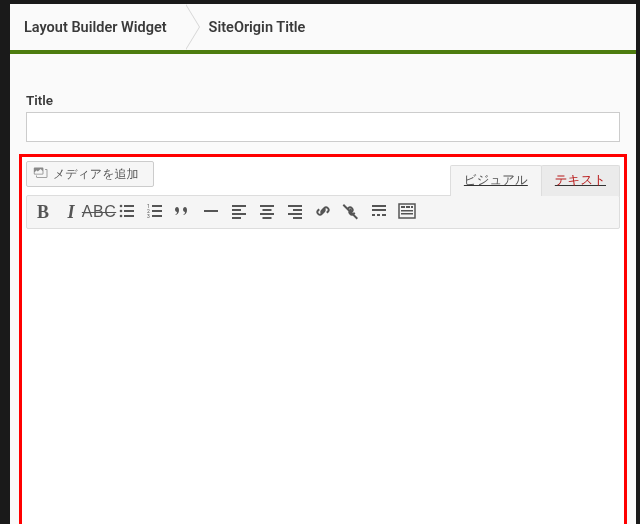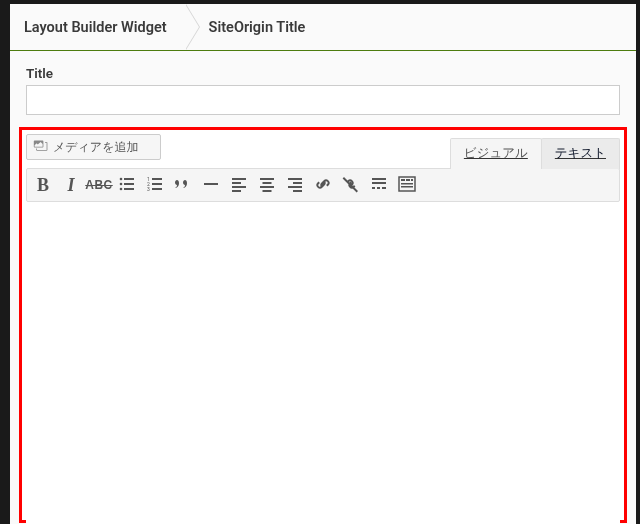--- a/index.html
+++ b/index.html
@@ -19,21 +19,21 @@
     left: 10px;
     right: 4px;
     bottom: 0;
     background: #fafafa;
   }
   .breadcrumb-bar {
     display: flex;
     align-items: stretch;
     height: 46px;
     background: #fafafa;
-    border-bottom: 1px solid #4d7c0f;
+    border-bottom: 4px solid #4d7c0f;
   }
   .crumb {
     position: relative;
     display: flex;
     align-items: center;
     padding: 0 18px 0 24px;
     font-size: 14.5px;
     font-weight: 600;
     color: #3a3a3a;
     background: #fafafa;
@@ -62,20 +62,21 @@
   .panel-body {
     padding: 14px 16px 12px 16px;
     background: #fafafa;
   }
   .field-label {
     display: block;
     font-size: 13.5px;
     font-weight: 600;
     color: #3a3a3a;
     margin-bottom: 4px;
+    margin-top: 24px;
   }
   .title-input {
     display: block;
     width: 100%;
     box-sizing: border-box;
     height: 30px;
     border: 1px solid #ccc;
     background: #fff;
     font-size: 13px;
     padding: 4px 8px;
@@ -96,21 +97,21 @@
     justify-content: space-between;
     height: 34px;
   }
   .media-btn {
     display: inline-flex;
     align-items: center;
     gap: 4px;
     border: 1px solid #ccc;
     background: #f6f6f6;
     border-radius: 2px;
-    padding: 3px 22px 3px 6px;
+    padding: 3px 15px 3px 6px;
     font-size: 12px;
     color: #555;
     cursor: pointer;
     height: 26px;
     box-sizing: border-box;
   }
   .media-btn svg { width: 16px; height: 16px; fill: #888; }
 
   .mode-tabs {
     display: flex;
@@ -133,21 +134,21 @@
     margin-left: -1px;
   }
   .mode-tab.active {
     background: #f5f5f5;
     border-color: #ddd;
     color: #555;
     z-index: 3;
   }
   .mode-tab.inactive {
     background: #ebebeb;
-    color: #0f172a;
+    color: #b91c1c;
   }
 
   .toolbar {
     display: flex;
     align-items: center;
     gap: 0;
     background: #f5f5f5;
     border: 1px solid #ddd;
     border-radius: 2px;
     padding: 2px 2px;
@@ -170,24 +171,24 @@
     font-size: 18px;
   }
   .tb-btn.italic-letter {
     font-family: "Times New Roman", serif;
     font-style: italic;
     font-weight: 600;
     font-size: 18px;
   }
   .tb-btn.strike-letter {
     font-family: Arial, sans-serif;
-    font-size: 12px;
+    font-size: 16px;
     text-decoration: line-through;
     letter-spacing: 0.5px;
-    font-weight: 700;
+    font-weight: 400;
   }
 
   .editor-content {
     background: #fff;
     height: 340px;
   }
 </style>
 </head>
 <body>
 

